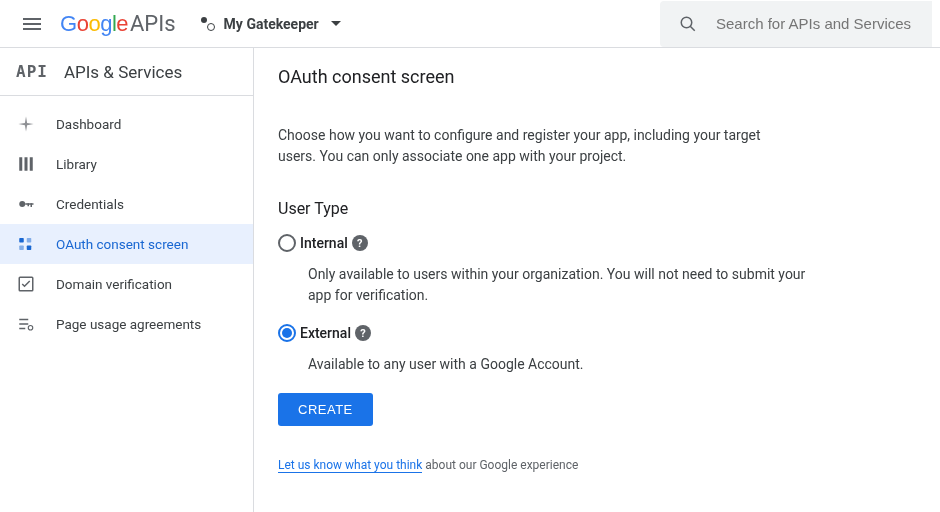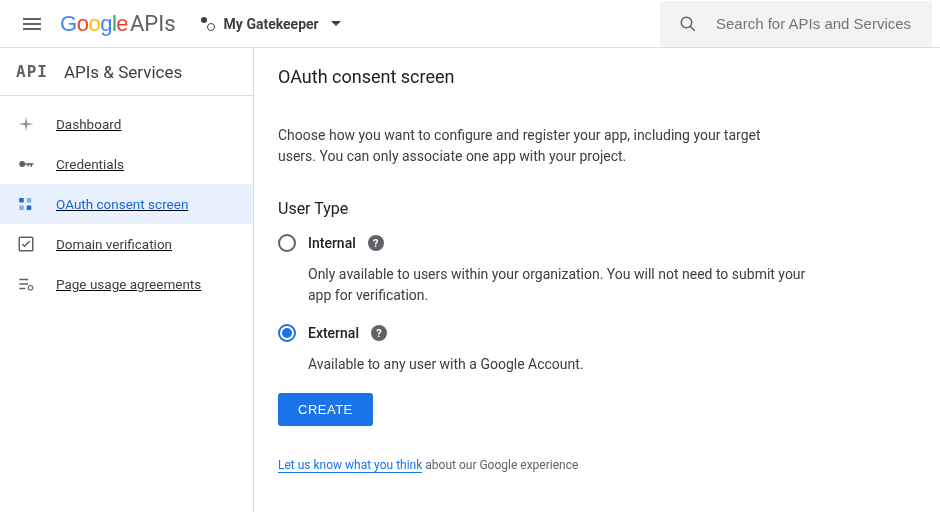--- a/index.html
+++ b/index.html
@@ -22,34 +22,34 @@
     .dropdown-caret { margin-left: 12px; }
     .search-wrap { margin-left: auto; background: #f1f3f4; border-radius: 4px 0 0 4px; height: 46px; display: flex; align-items: center; padding: 0 16px; flex: 0 0 270px; }
     .search-icon { width: 24px; height: 24px; display: flex; align-items: center; justify-content: center; color: #5f6368; margin-right: 16px; }
     .search-input { border: none; background: transparent; outline: none; font-size: 15px; color: #5f6368; width: 200px; }
     
     .layout { display: flex; height: calc(512px - 48px); }
     .sidebar { width: 254px; border-right: 1px solid #dadce0; }
     .sidebar-header { height: 48px; display: flex; align-items: center; padding: 0 16px; border-bottom: 1px solid #dadce0; gap: 16px; }
     .api-badge { font-family: monospace; font-size: 16px; font-weight: bold; color: #5f6368; letter-spacing: 1px; }
     .sidebar-title { font-size: 17px; color: #3c4043; font-weight: 400; }
-    .nav { padding-top: 8px; text-decoration: underline; }
+    .nav { padding-top: 8px; }
     .nav-item { height: 40px; display: flex; align-items: center; padding: 0 16px; cursor: pointer; gap: 20px; }
     .nav-item.selected { background: #e8f0fe; color: #1967d2; }
     .nav-icon { width: 20px; height: 20px; display: flex; align-items: center; justify-content: center; color: #5f6368; flex-shrink: 0; }
     .nav-item.selected .nav-icon { color: #1967d2; }
     .nav-label { font-size: 13.5px; color: #3c4043; }
     .nav-item.selected .nav-label { color: #1967d2; }
     
     .main { flex: 1; padding: 18px 24px; overflow-y: auto; }
     .page-title { font-size: 18px; color: #202124; font-weight: 400; margin-bottom: 38px; }
     .intro { font-size: 14px; color: #3c4043; line-height: 1.5; max-width: 520px; margin-bottom: 32px; }
     .section-label { font-size: 16px; color: #202124; font-weight: 400; margin-bottom: 16px; }
     .radio-group { margin-bottom: 8px; }
-    .radio-row { display: flex; align-items: center; gap: 12px; margin-bottom: 12px; }
+    .radio-row { display: flex; align-items: center; gap: 4px; margin-bottom: 12px; }
     .radio { width: 18px; height: 18px; border: 2px solid #5f6368; border-radius: 50%; position: relative; cursor: pointer; flex-shrink: 0; }
     .radio.checked { border-color: #1a73e8; }
     .radio.checked::after { content: ''; position: absolute; width: 10px; height: 10px; background: #1a73e8; border-radius: 50%; top: 50%; left: 50%; transform: translate(-50%, -50%); }
     .radio-label { font-size: 14px; color: #202124; font-weight: 500; }
     .help-icon { width: 16px; height: 16px; border-radius: 50%; background: #5f6368; color: #fff; display: flex; align-items: center; justify-content: center; font-size: 11px; font-weight: bold; }
     .radio-desc { font-size: 14px; color: #3c4043; line-height: 1.5; margin-left: 30px; margin-bottom: 18px; max-width: 500px; }
     
     .create-btn { background: #1a73e8; color: #fff; border: none; padding: 9px 20px; font-size: 13px; font-weight: 500; border-radius: 3px; cursor: pointer; letter-spacing: 0.5px; }
     .feedback { margin-top: 32px; font-size: 12px; color: #5f6368; }
     .feedback a { color: #1a73e8; text-decoration: none; border-bottom: 1px solid #1a73e8; }
@@ -98,20 +98,30 @@
       <span class="sidebar-title">APIs &amp; Services</span>
     </div>
     <div class="nav">
       <div class="nav-item">
         <span class="nav-icon">
           <svg width="18" height="18" viewBox="0 0 24 24" fill="#5f6368">
               <path d="M12 2 L13.5 10.5 L22 12 L13.5 13.5 L12 22 L10.5 13.5 L2 12 L10.5 10.5 Z" opacity="0.7"></path>
             </svg>
         </span>
         <span class="nav-label">Dashboard</span>
+      </div>
+      <div class="nav-item">
+        <span class="nav-icon">
+          <svg width="18" height="18" viewBox="0 0 24 24" fill="#5f6368">
+              <rect x="3" y="3" width="4" height="18"></rect>
+              <rect x="10" y="3" width="4" height="18"></rect>
+              <rect x="17" y="3" width="4" height="18"></rect>
+            </svg>
+        </span>
+        <span class="nav-label">Library</span>
       </div>
       <div class="nav-item">
         <span class="nav-icon">
           <svg width="18" height="18" viewBox="0 0 24 24" fill="#5f6368">
               <circle cx="7" cy="12" r="4"></circle>
               <rect x="11" y="11" width="11" height="2"></rect>
               <rect x="18" y="11" width="2" height="5"></rect>
               <rect x="14" y="11" width="2" height="4"></rect>
             </svg>
         </span>

